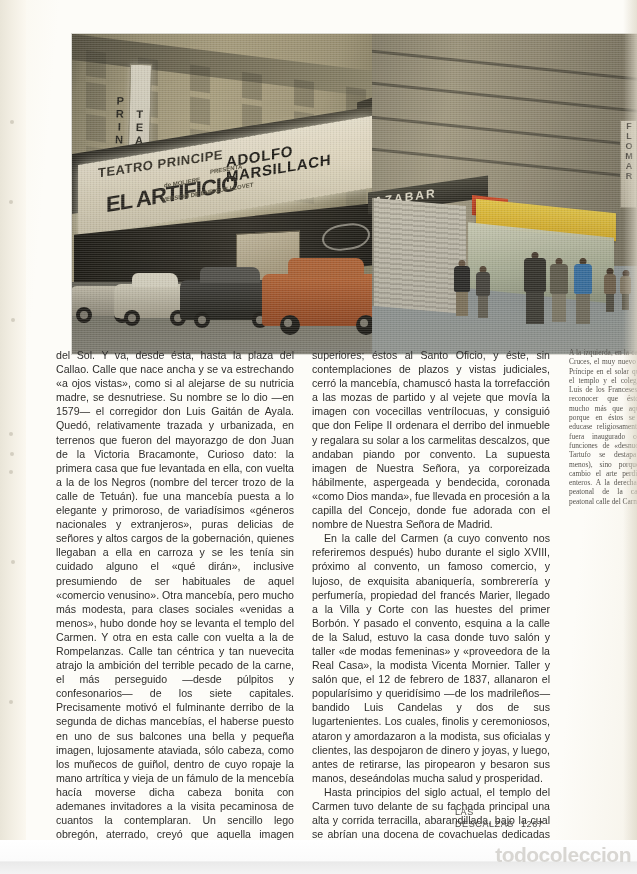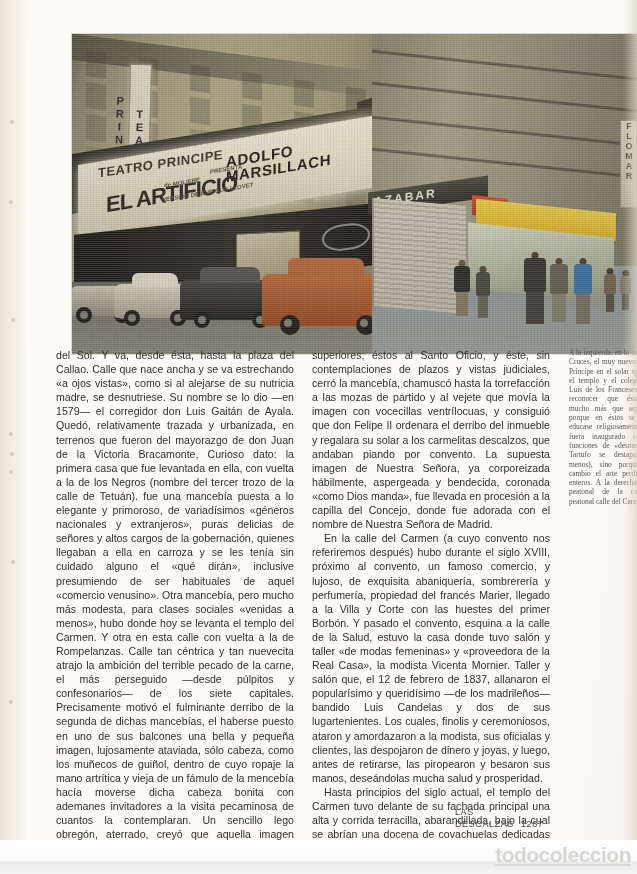--- a/index.html
+++ b/index.html
@@ -263,21 +263,21 @@
   #folio b{font-weight:400;margin-left:7px;}
 
   
   #wm-bar{
     position:absolute;left:0;top:840px;width:637px;height:34px;
     background:linear-gradient(180deg,#ffffff 0%,#fbfbfb 62%,#e9e9e9 64%,#f4f4f4 100%);
   }
   #wm{
     position:absolute;right:6px;top:842px;
     font:700 21px/26px "Liberation Sans",sans-serif;
-    color:#d8d6d2;letter-spacing:-.5px;text-decoration:underline;
+    color:#d8d6d2;letter-spacing:-.5px;
   }
 
   
   #rightedge{
     position:absolute;right:0;top:0;width:14px;height:840px;
     background:linear-gradient(90deg,rgba(240,236,226,0),rgba(222,216,200,.75));
   }
 </style>
 </head>
 <body>

